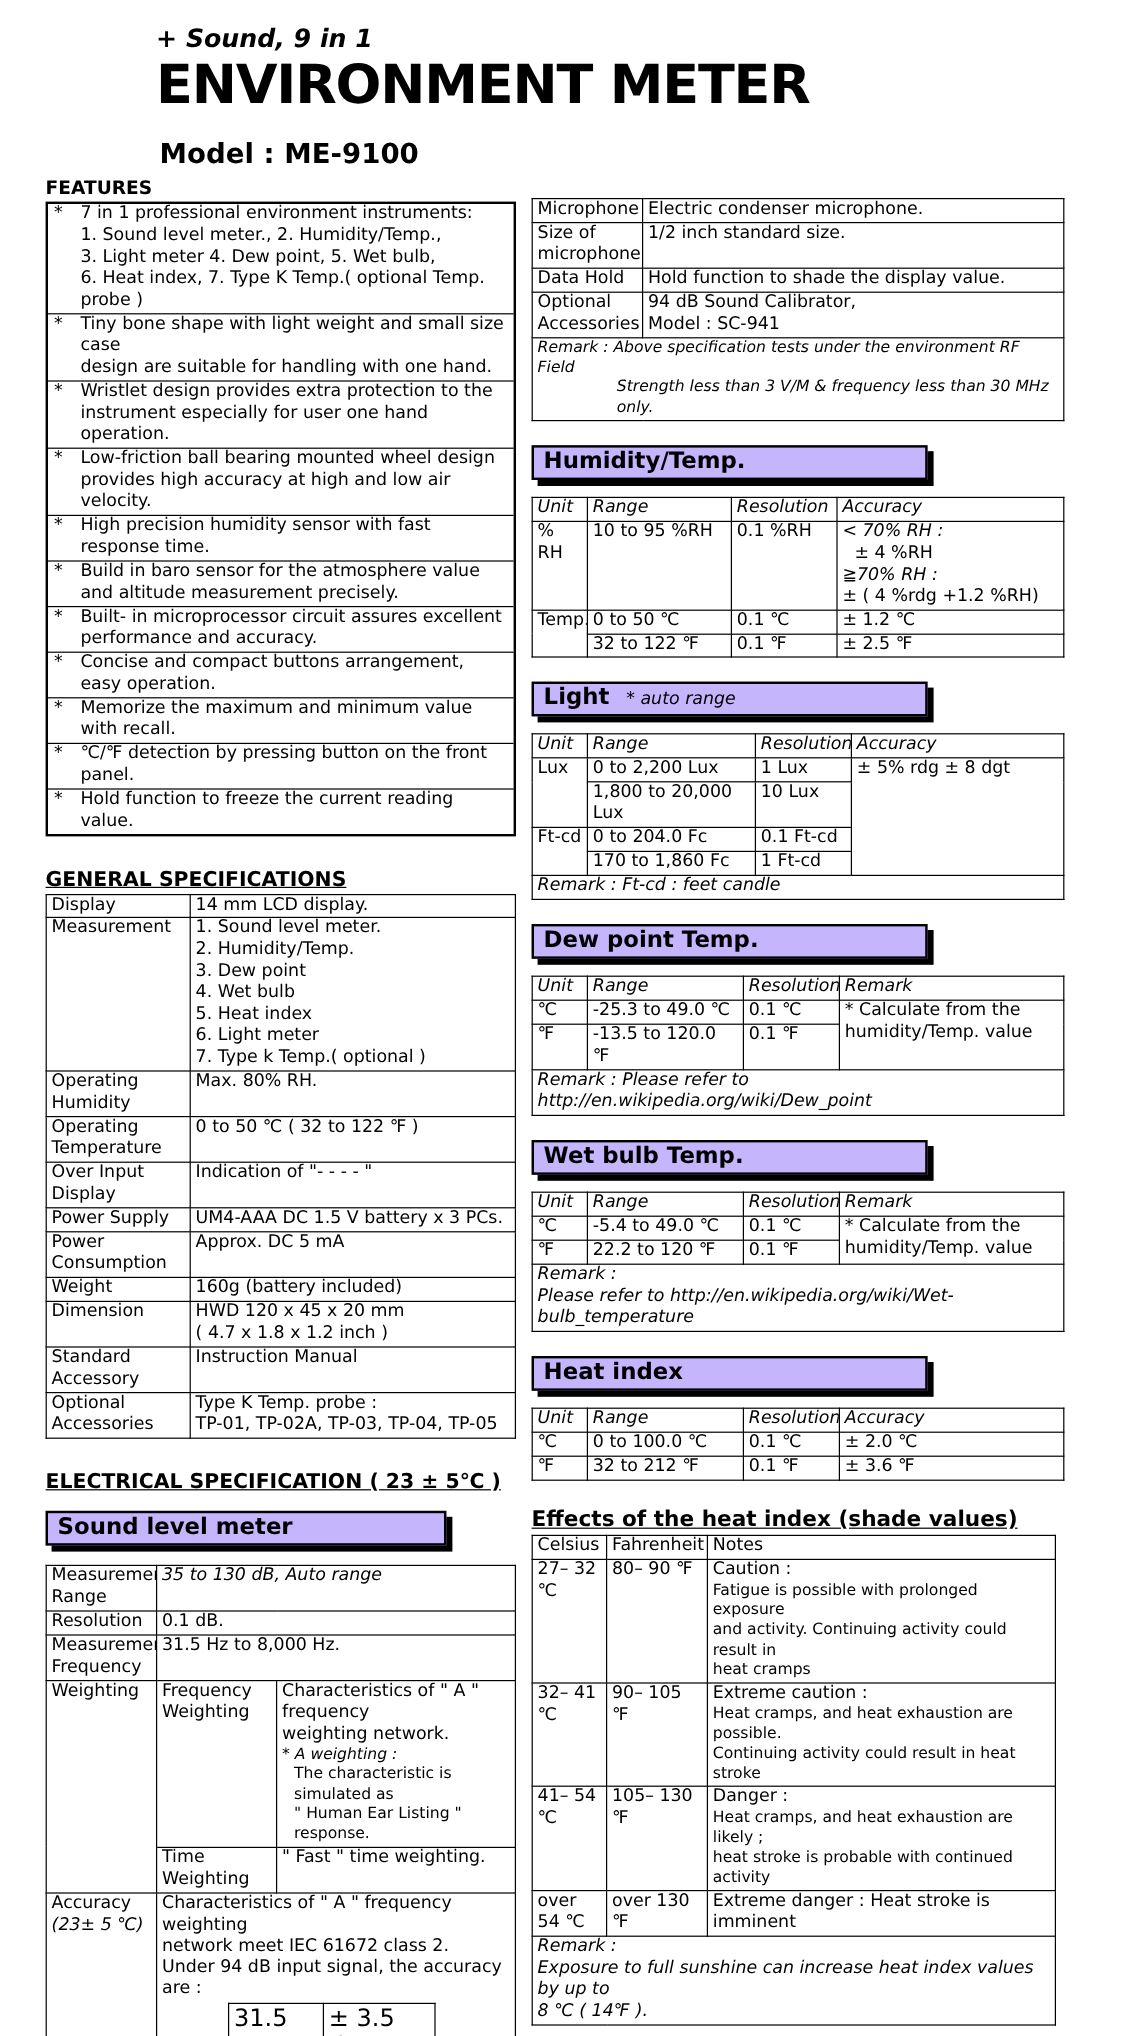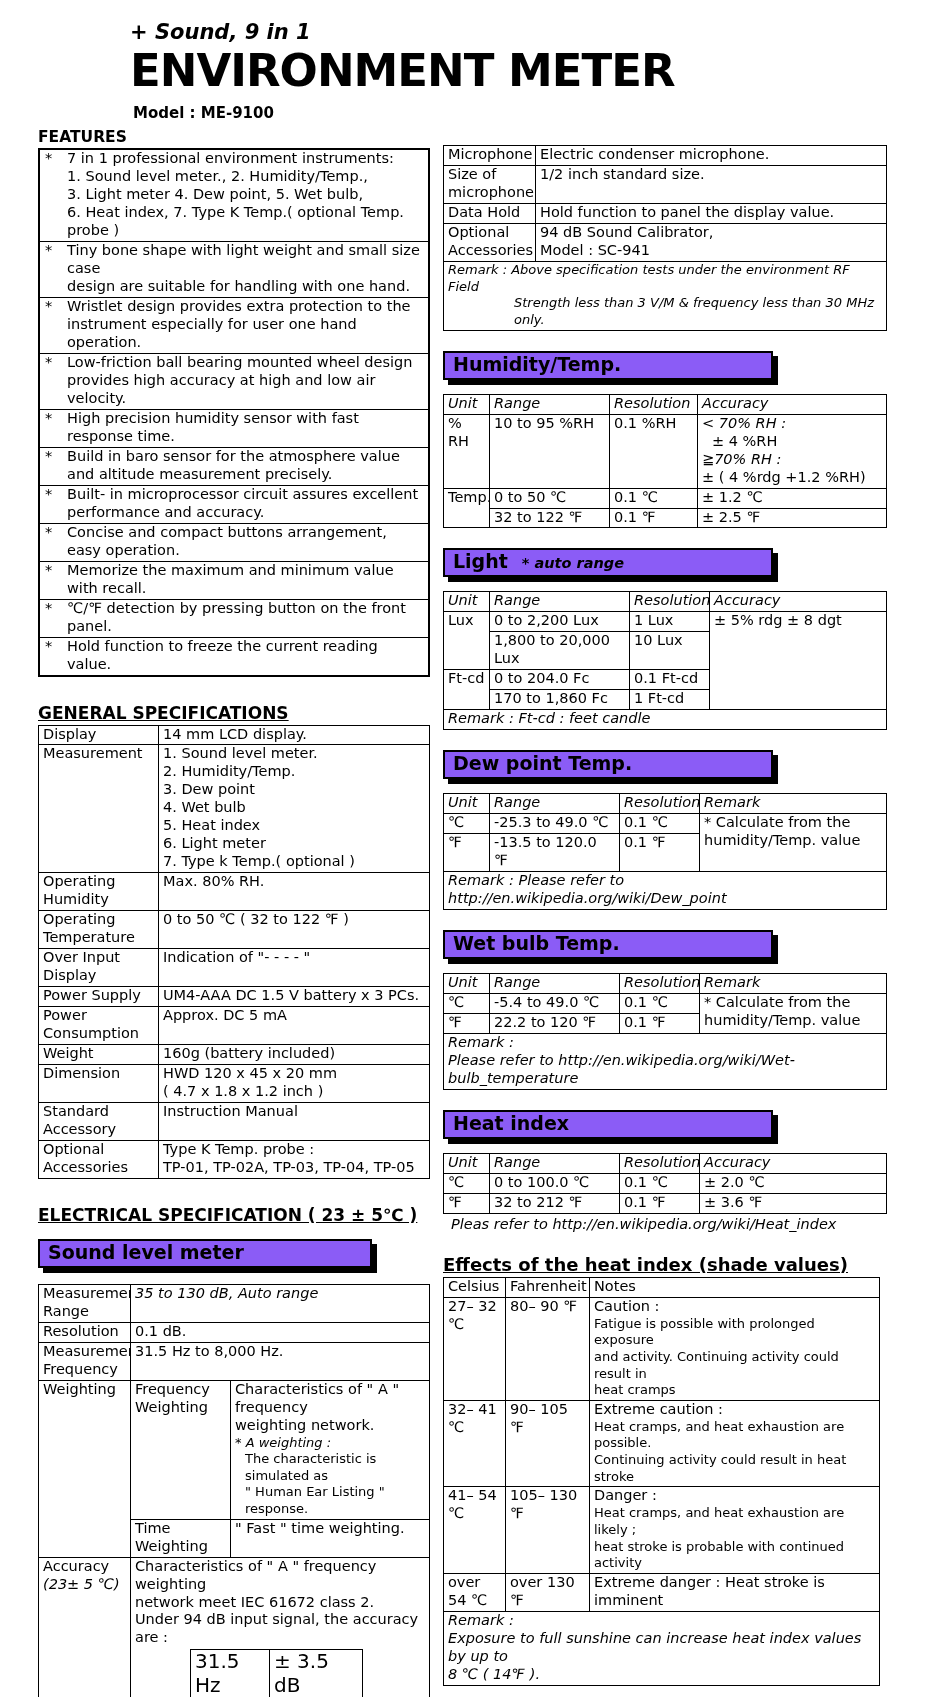--- a/index.html
+++ b/index.html
@@ -3,21 +3,21 @@
 <meta charset="utf-8">
 <style>
   html,body { margin:0; padding:0; background:#e8e8e8; }
   .doc {
     position:relative; width:947px; height:1697px; background:#ffffff;
     color:#000; font-family:"DejaVu Sans", sans-serif; overflow:hidden;
   }
   .hdr { padding:20px 0 0 130px; }
   .tagline { font-size:21px; font-weight:bold; font-style:italic; }
   .title { font-size:45px; font-weight:bold; letter-spacing:-1px; line-height:1.12; margin-top:2px; }
-  .model { font-size:15px; font-weight:bold; margin-top:8px; padding-left:3px; }
+  .model { font-size:23px; font-weight:bold; margin-top:20px; padding-left:3px; }
 
   .cols { display:flex; align-items:flex-start; padding-left:38px; margin-top:6px; }
   .col-left  { width:392px; flex:none; }
   .col-right { width:444px; flex:none; margin-left:13px; }
 
   .sec-h { font-size:15.5px; font-weight:bold; margin:0 0 2px 0; }
   .sec-h.big { font-size:17px;text-decoration:underline; }
   .mt26 { margin-top:26px; }
 
   
@@ -30,25 +30,25 @@
   
   table.spec { border-collapse:collapse; width:100%; table-layout:fixed; }
   table.spec td { border:1.5px solid #000; padding:0 4px 1px 4px; vertical-align:top;
                   font-size:14.5px; line-height:1.24; overflow:hidden; }
   .pre { white-space:pre-line; }
   .it  { font-style:italic; }
   .sm  { font-size:13px; line-height:1.28; }
   .ind { padding-left:10px; }
 
   
-  .banner { border:2px solid #000; box-shadow:5px 5px 0 #000; background:#8b5cf6;
+  .banner { border:2px solid #000; box-shadow:5px 5px 0 #000; background:#c4b5fd;
             font-weight:bold; font-size:19px; padding:0 8px 3px 8px; }
   .col-left  .banner { margin:14px 58px 16px 0; }
   .col-right .banner { margin:20px 114px 14px 0; }
-  .banner .note { font-weight:bold; font-style:italic; font-size:14.5px; margin-left:14px; }
+  .banner .note { font-weight:normal; font-style:italic; font-size:14.5px; margin-left:14px; }
 
   .right-w { width:390px; }
   .cal-tbl { margin-top:17px; }
 
   
   table.acc { border-collapse:collapse; margin:2px 0 4px 55px; }
   table.acc td { border:1.5px solid #000; padding:0 4px 1px 4px; font-size:20px; line-height:1.18; }
   table.acc td.f { width:70px; }
   table.acc td.a { width:84px; }
 
@@ -281,21 +281,21 @@
               <td class="pre">Microphone</td>
               <td class="pre">Electric condenser microphone.</td>
             </tr>
         <tr>
               <td class="pre">Size of
 microphone</td>
               <td class="pre">1/2 inch standard size.</td>
             </tr>
         <tr>
               <td class="pre">Data Hold</td>
-              <td class="pre">Hold function to panel the display value.</td>
+              <td class="pre">Hold function to shade the display value.</td>
             </tr>
         <tr>
               <td class="pre">Optional
 Accessories</td>
               <td class="pre">94 dB Sound Calibrator,
 Model : SC-941</td>
             </tr>
         <tr>
               <td colspan="2">
           <div class="it sm">Remark :   Above specification tests under the environment RF Field</div>
@@ -474,21 +474,20 @@
           <td>± 2.0 ℃</td>
         </tr>
         <tr>
           <td>℉</td>
           <td>32 to 212 ℉</td>
           <td>0.1 ℉</td>
           <td>± 3.6 ℉</td>
         </tr>
       </tbody>
         </table>
-      <div class="below-note">Pleas refer to http://en.wikipedia.org/wiki/Heat_index</div>
 
       <div class="sec-h big" style="font-size:18px; margin-top:22px;">Effects of the heat index (shade values)</div>
       <table class="spec" style="width:437px">
         <colgroup>
             <col style="width:62px">
             <col style="width:84px">
             <col>
           </colgroup>
         <tbody>
             <tr>

